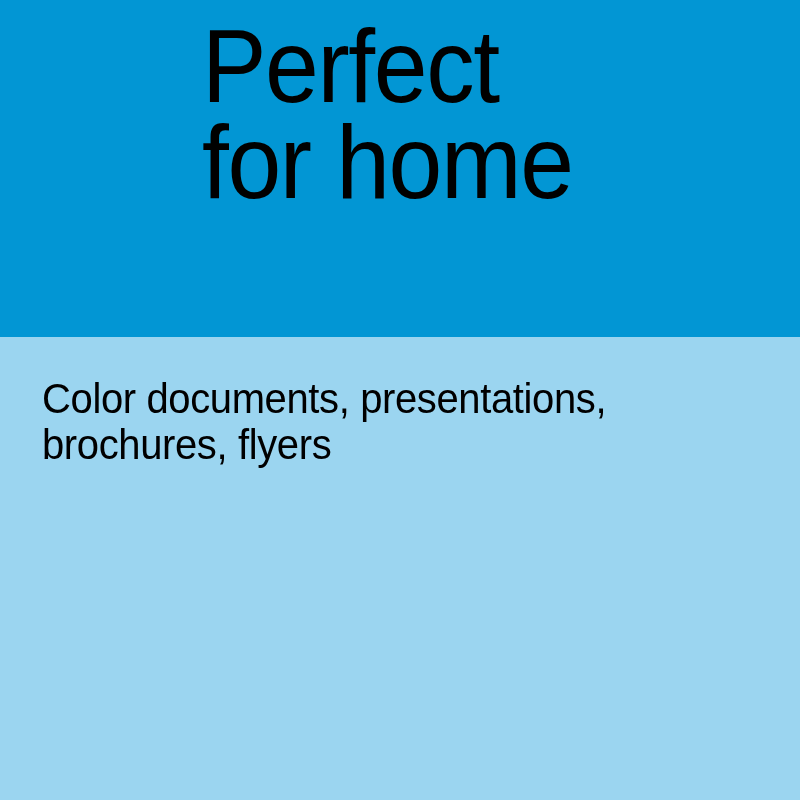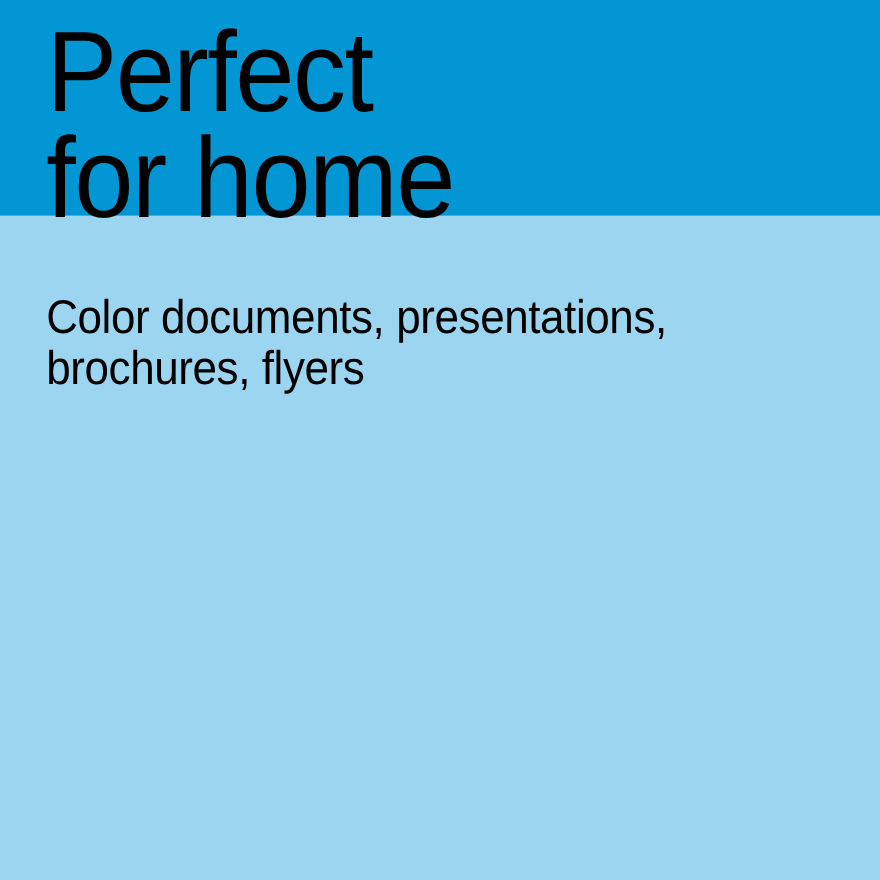--- a/index.html
+++ b/index.html
@@ -18,27 +18,28 @@
     width: 800px;
     height: 800px;
     overflow: hidden;
     display: flex;
     flex-direction: column;
     background: #9BD5F0;
   }
 
   
   .band-headline {
-    height: 196px;
+    height: 337px;
     background: #0296D4;
     box-sizing: border-box;
     padding: 0 40px 0 42px;
     display: flex;
     flex-direction: column;
     justify-content: flex-start;
+    align-items: center;
   }
 
   .headline-text {
     margin: 0;
     padding-top: 18px;
     font-family: "Liberation Sans", sans-serif;
     font-size: 104px;
     line-height: 96px;
     font-weight: 400;
     letter-spacing: -1.5px;
@@ -75,21 +76,20 @@
 
   
   .band-detail {
     flex: 1 1 auto;
     background: #9BD5F0;
     box-sizing: border-box;
     padding: 0 20px 0 42px;
     display: flex;
     flex-direction: column;
     justify-content: flex-start;
-    margin-top: 32px;
   }
 
   .detail-text {
     margin: 0;
     padding-top: 38px;
     font-family: "Liberation Sans", sans-serif;
     font-size: 43px;
     line-height: 46px;
     font-weight: 400;
     letter-spacing: -0.4px;

